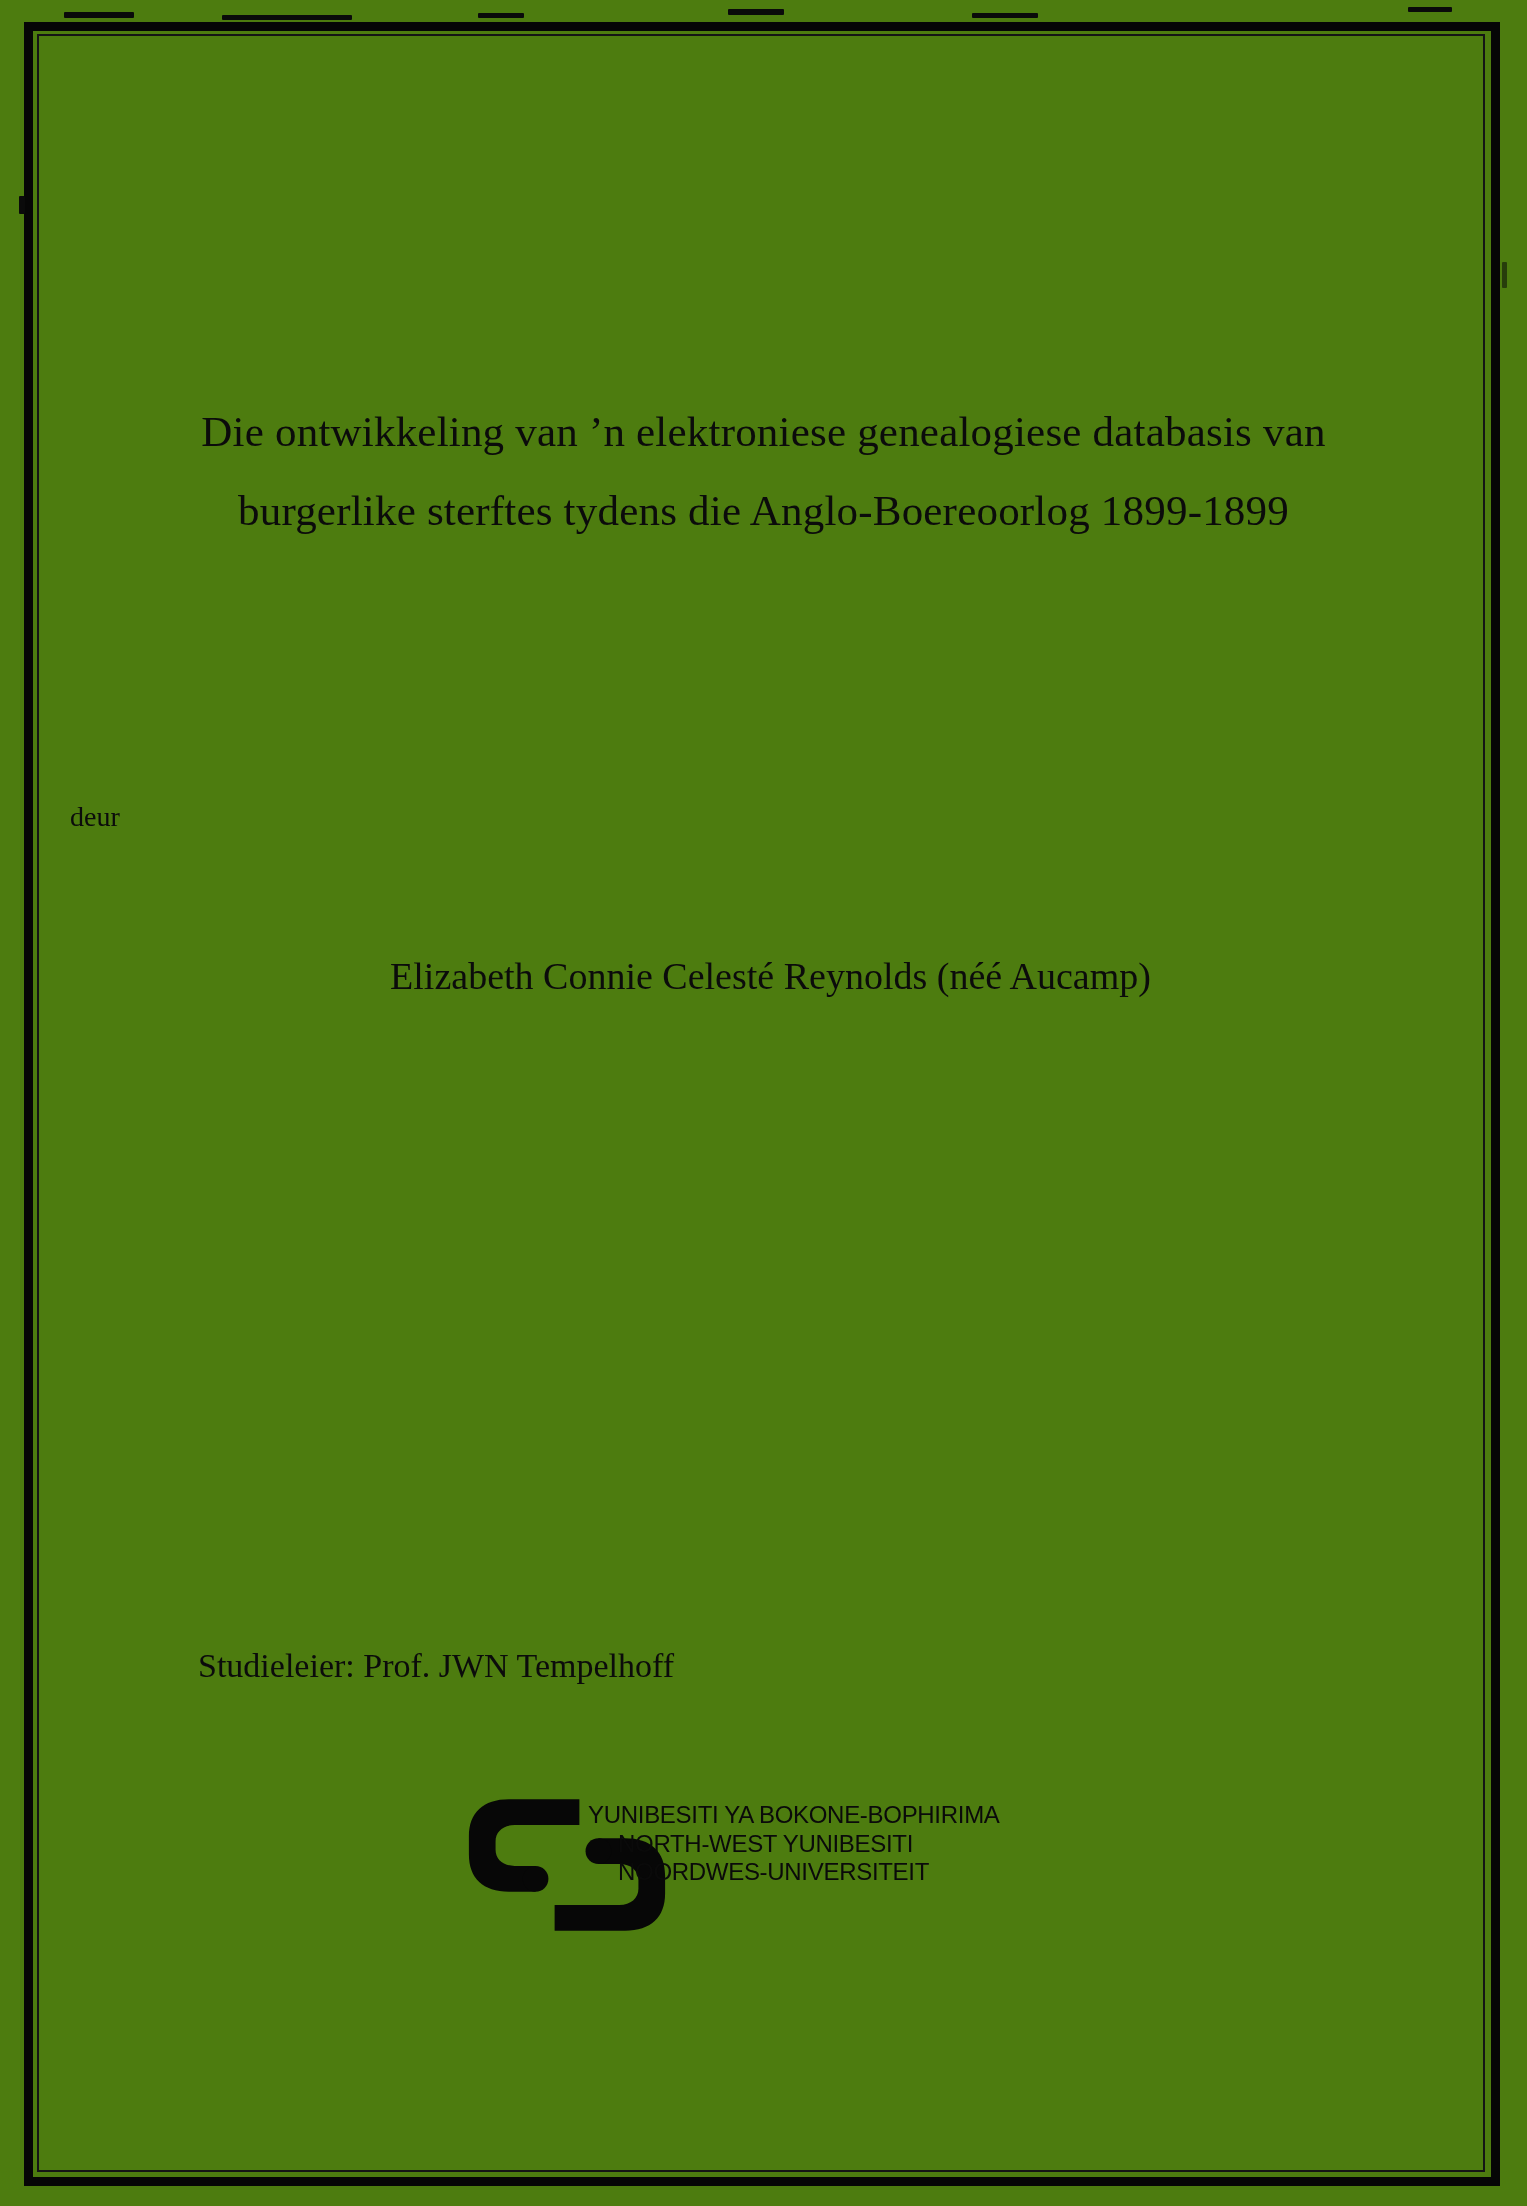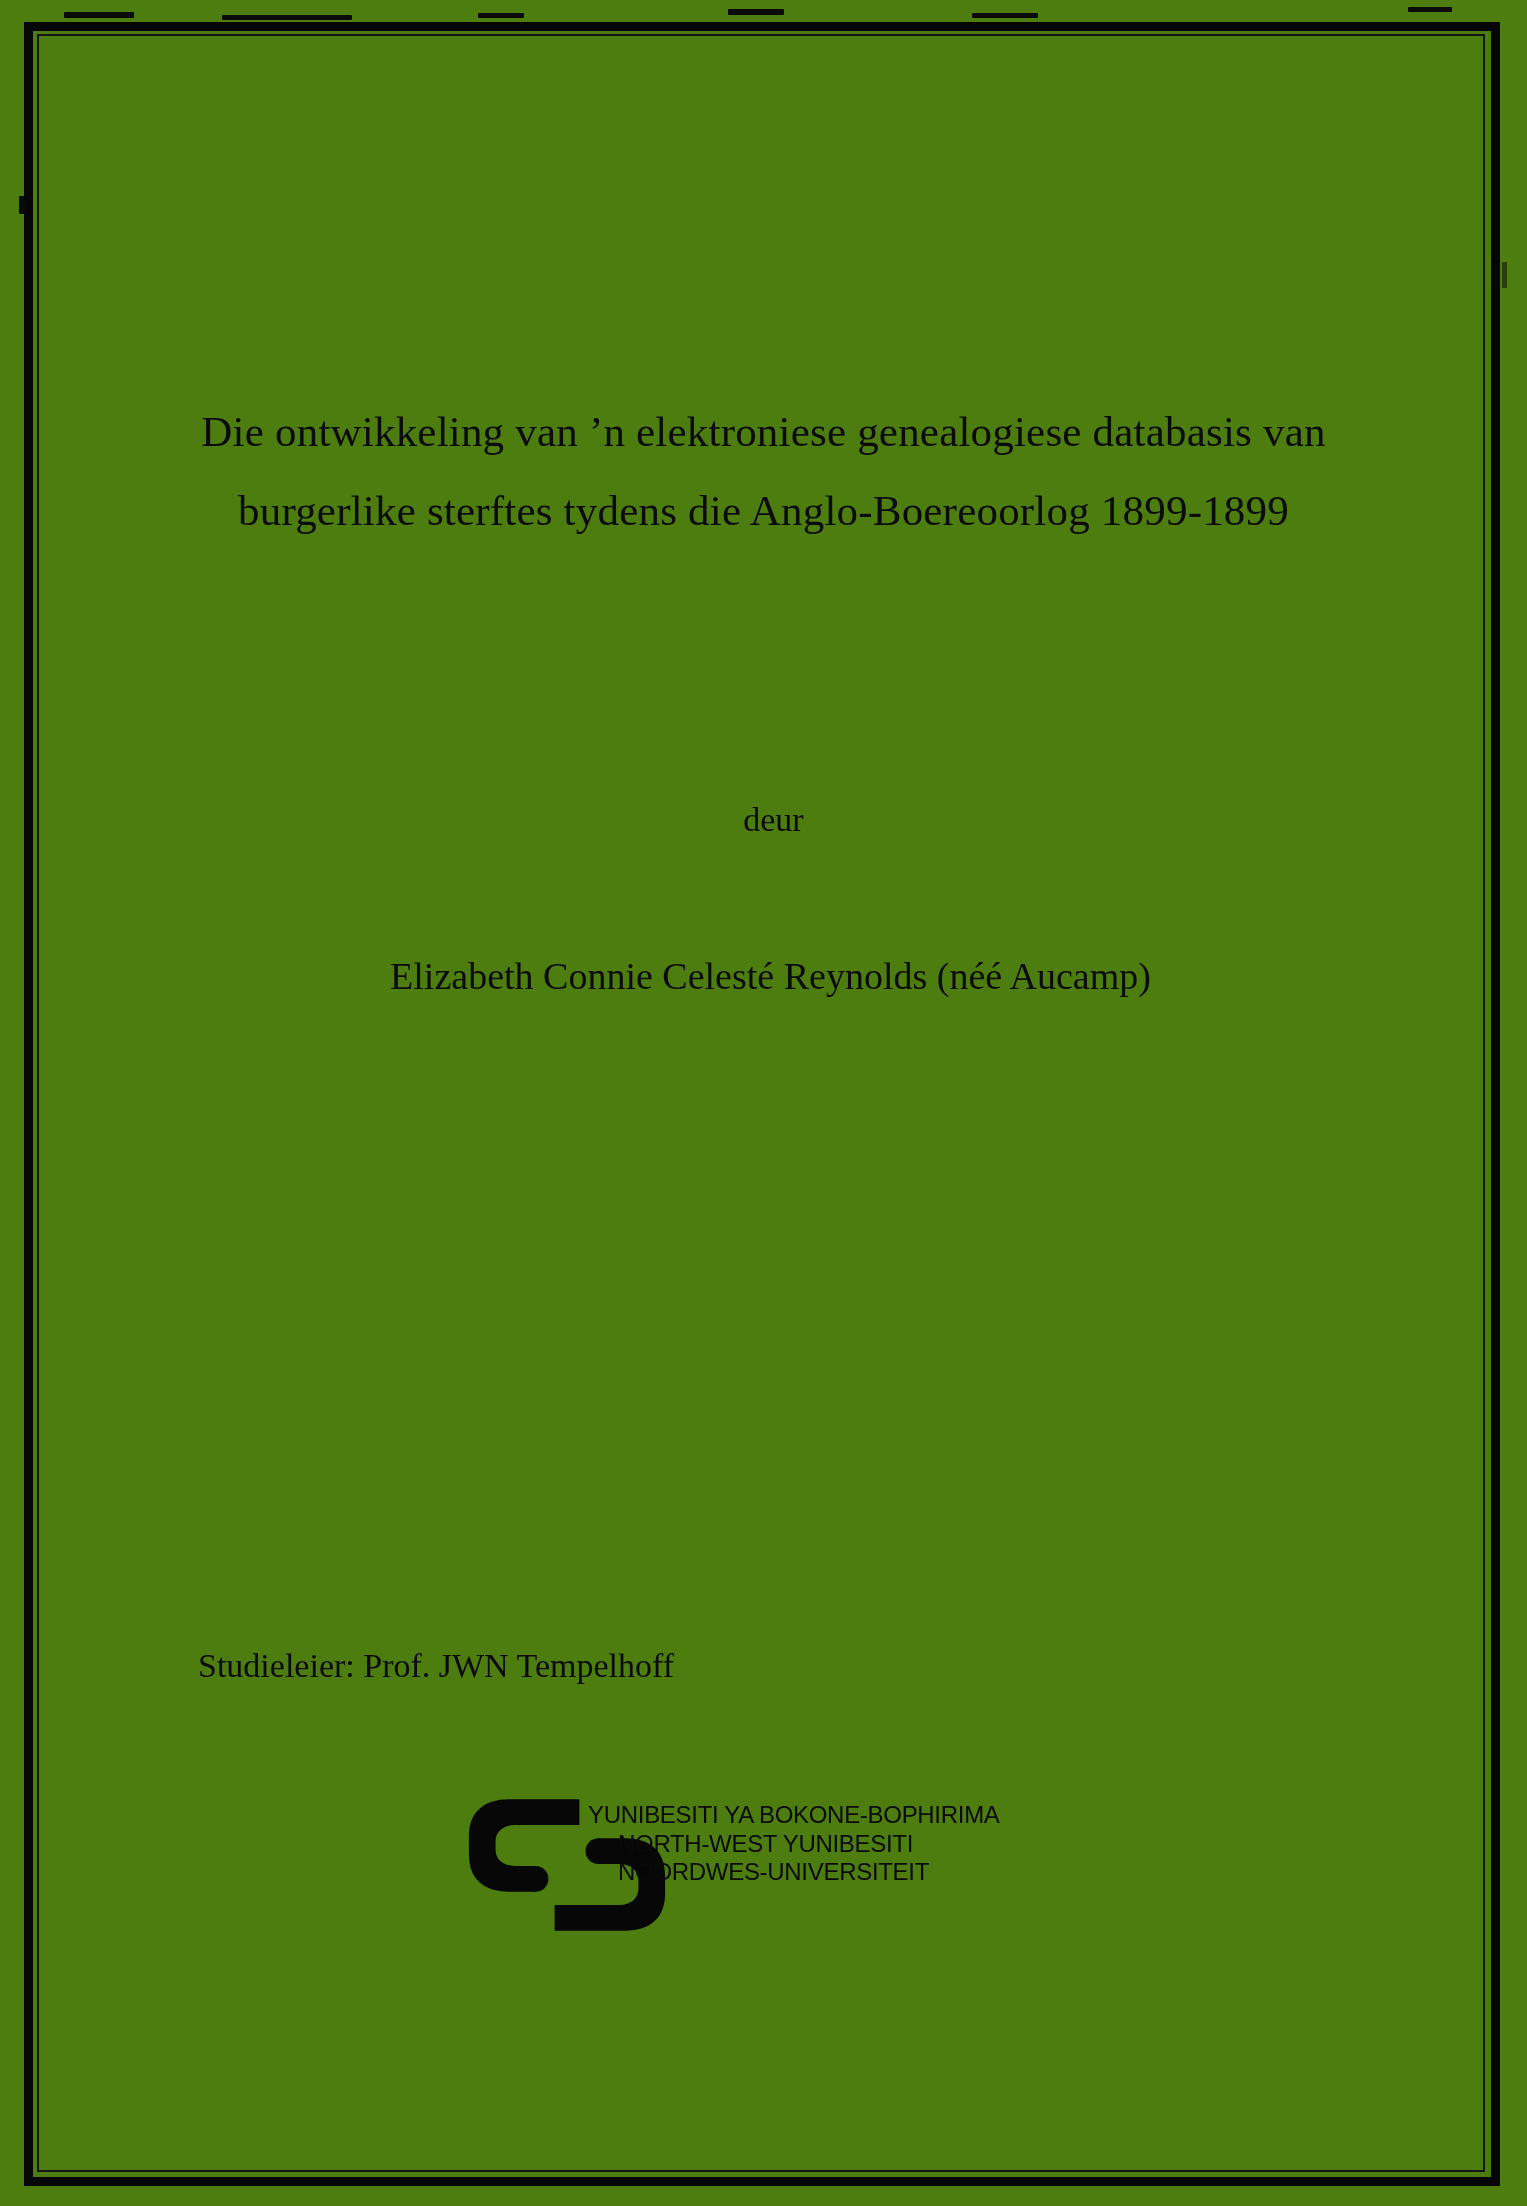--- a/index.html
+++ b/index.html
@@ -46,22 +46,22 @@
     text-align: center;
     font-size: 43px;
     line-height: 79px;
     letter-spacing: 0.2px;
     white-space: nowrap;
   }
 
   .byline {
     position: absolute;
     left: 70px; right: 50px; top: 801px;
-    text-align: center;
-    font-size: 34px;
+    text-align: left;
+    font-size: 28px;
   }
 
   .author-line {
     position: absolute;
     left: 70px; right: 56px; top: 954px;
     text-align: center;
     font-size: 38px;
     white-space: nowrap;
   }
 

